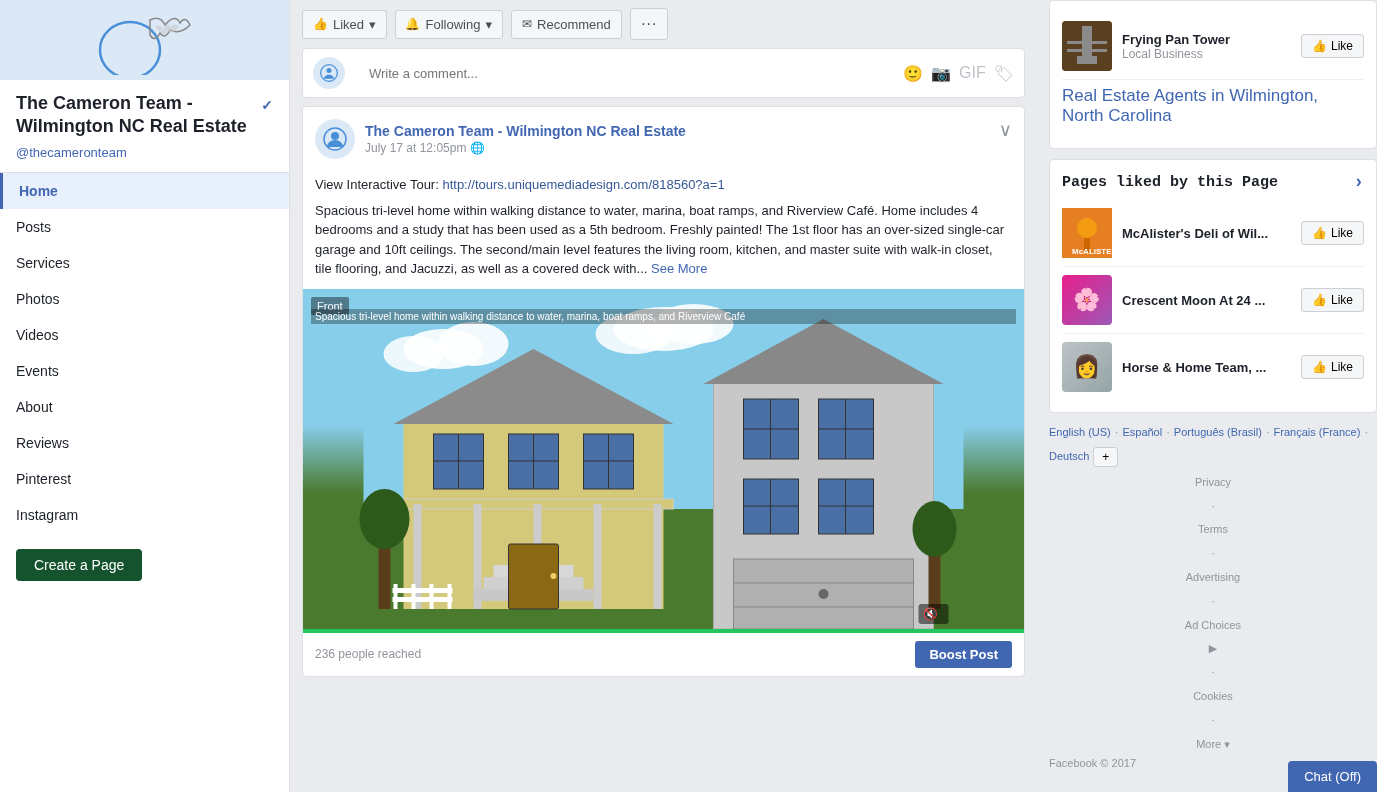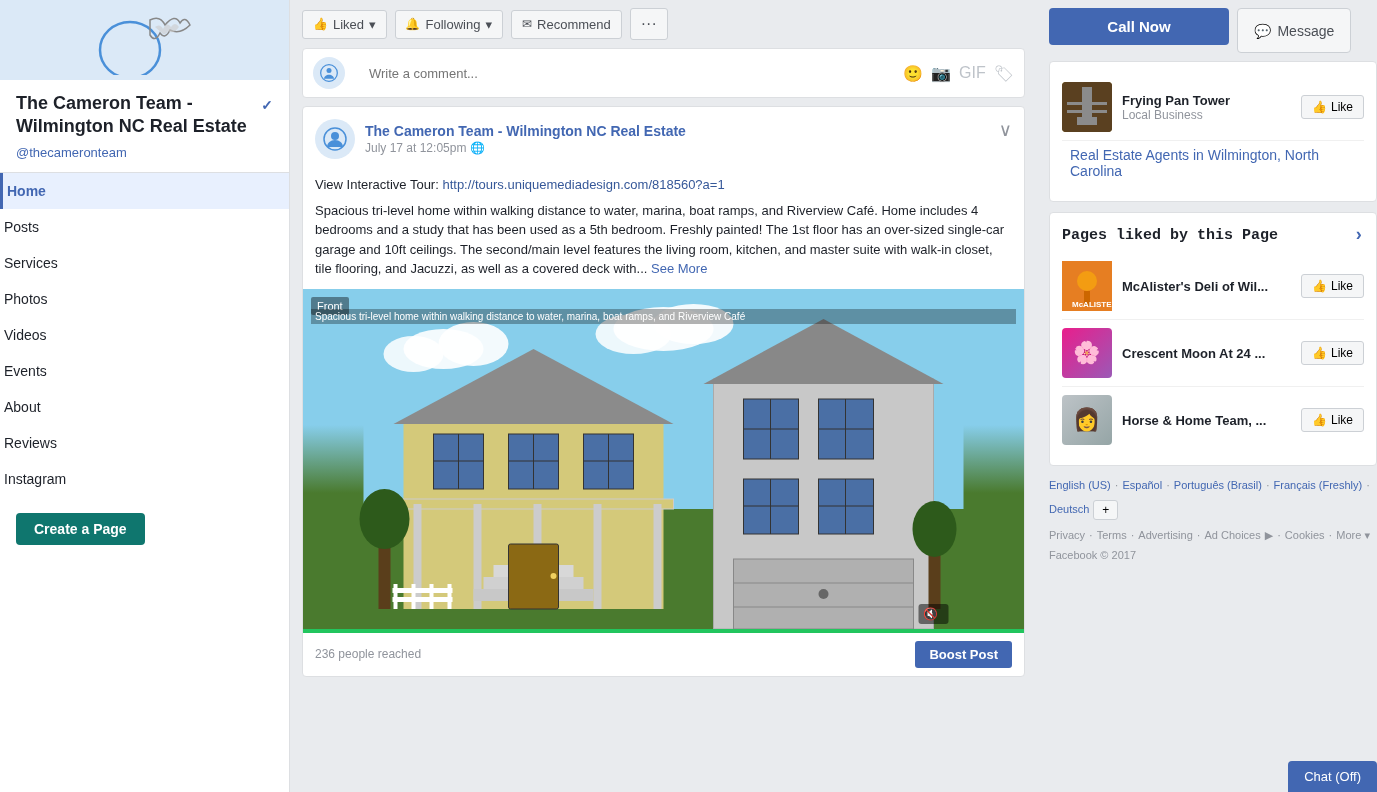--- a/index.html
+++ b/index.html
@@ -7,23 +7,23 @@
 
     .layout { display: flex; min-height: 792px; }
 
     
     .sidebar { width: 290px; background: #fff; border-right: 1px solid #dddfe2; flex-shrink: 0; padding-bottom: 20px; }
     .sidebar-logo { width: 100%; height: 80px; background: #dbe9f7; display: flex; align-items: center; justify-content: center; overflow: hidden; }
     .page-name { padding: 12px 16px 4px 16px; font-size: 18px; font-weight: bold; color: #1d2129; line-height: 1.3; display: flex; align-items: flex-start; gap: 6px; }
     .verified-icon { color: #4267b2; font-size: 14px; margin-top: 4px; flex-shrink: 0; }
     .page-handle { padding: 2px 16px 12px 16px; color: #4267b2; font-size: 13px; }
     .sidebar-nav { border-top: 1px solid #dddfe2; }
-    .nav-item { display: flex; align-items: center; padding: 10px 4px; cursor: pointer; font-size: 14px; color: #1d2129; }
+    .nav-item { display: flex; align-items: center; padding: 10px 16px; cursor: pointer; font-size: 14px; color: #1d2129; }
     .nav-item.active { background: #e8f0fe; color: #4267b2; font-weight: bold; border-left: 3px solid #4267b2; }
-    .create-page-btn { margin: 16px 16px 8px 16px; background: #0f766e; color: #fff; border: none; border-radius: 4px; padding: 8px 18px; font-size: 14px; font-weight: bold; cursor: pointer; text-align: right; }
+    .create-page-btn { margin: 16px 16px 8px 16px; background: #14532d; color: #fff; border: none; border-radius: 4px; padding: 8px 18px; font-size: 14px; font-weight: normal; cursor: pointer; text-align: right; }
 
     
     .main { flex: 1; padding: 0 12px; max-width: 940px; }
 
     
     .action-bar { display: flex; align-items: center; gap: 8px; padding: 8px 0; }
     .action-btn { display: flex; align-items: center; gap: 5px; border: 1px solid #ccd0d5; background: #f5f6f7; border-radius: 3px; padding: 6px 10px; cursor: pointer; font-size: 13px; color: #4b4f56; }
     .action-btn-icon { font-size: 12px; }
     .more-btn { border: 1px solid #ccd0d5; background: #f5f6f7; border-radius: 3px; padding: 6px 10px; cursor: pointer; font-size: 16px; color: #4b4f56; }
 
@@ -53,35 +53,35 @@
     .reach-text { color: #90949c; font-size: 12px; }
     .boost-btn { background: #4267b2; color: #fff; border: none; border-radius: 3px; padding: 6px 14px; font-size: 13px; font-weight: bold; cursor: pointer; }
 
     
     .right-sidebar { width: 340px; flex-shrink: 0; padding: 0 0 0 12px; }
     .call-btn { background: #4267b2; color: #fff; border: none; border-radius: 4px; padding: 10px 0; font-size: 15px; font-weight: bold; cursor: pointer; width: 180px; margin-bottom: 8px; }
     .msg-btn { background: #f5f6f7; color: #4b4f56; border: 1px solid #ccd0d5; border-radius: 4px; padding: 10px 16px; font-size: 14px; cursor: pointer; display: flex; align-items: center; gap: 6px; }
     .top-actions { display: flex; gap: 8px; padding: 8px 0; }
     .widget { background: #fff; border: 1px solid #dddfe2; border-radius: 4px; padding: 12px; margin-bottom: 10px; }
     .widget-title { font-weight: bold; font-size: 15px; color: #1d2129; margin-bottom: 8px; display: flex; align-items: center; justify-content: space-between; font-family: Liberation Mono, monospace; }
-    .widget-subtitle { color: #4267b2; font-size: 14px; margin: 6px 0 10px 8px; }
+    .widget-subtitle { color: #4267b2; font-size: 17px; margin: 6px 0 10px 0; }
     .page-liked-item { display: flex; align-items: center; gap: 10px; padding: 8px 0; border-bottom: 1px solid #f0f0f0; }
     .page-liked-item:last-child { border-bottom: none; }
     .page-thumb-food { background: linear-gradient(135deg, #e67e22, #f39c12); width: 50px; height: 50px; border-radius: 4px; display: flex; align-items: center; justify-content: center; color: #fff; font-size: 10px; font-weight: bold; text-align: center; }
     .page-thumb-flower { background: linear-gradient(135deg, #e91e8c, #9b59b6); width: 50px; height: 50px; border-radius: 4px; display: flex; align-items: center; justify-content: center; font-size: 22px; }
     .page-thumb-person { background: linear-gradient(135deg, #bdc3c7, #95a5a6); width: 50px; height: 50px; border-radius: 4px; display: flex; align-items: center; justify-content: center; font-size: 22px; }
     .page-info { flex: 1; }
     .page-info-name { font-size: 13px; font-weight: bold; color: #1d2129; }
     .like-btn-small { border: 1px solid #ccd0d5; background: #f5f6f7; border-radius: 3px; padding: 4px 10px; font-size: 12px; cursor: pointer; display: flex; align-items: center; gap: 4px; white-space: nowrap; }
     .frying-thumb { background: linear-gradient(135deg, #8B6914, #5a4000); width: 50px; height: 50px; border-radius: 4px; overflow: hidden; display: flex; align-items: center; justify-content: center; }
     .footer-links { color: #90949c; font-size: 11px; line-height: 1.8; }
     .footer-links a { color: #90949c; text-decoration: none; }
     .footer-links .accent { color: #4267b2; }
     .footer-lang { margin-bottom: 6px; display: flex; flex-wrap: wrap; gap: 4px; align-items: center; }
-    .footer-meta { display: flex; flex-wrap: wrap; gap: 4px; align-items: center; }
+    .footer-meta { display: flex; flex-wrap: wrap; gap: 4px; align-items: center; flex-direction: column; }
     .footer-more-btn { border: 1px solid #ccd0d5; background: #f5f6f7; border-radius: 3px; padding: 2px 8px; font-size: 12px; cursor: pointer; }
   </style>
 </head>
 <body>
 
 <div class="layout">
 
   <div class="sidebar">
     <div class="sidebar-logo">
       <svg width="100" height="70" viewBox="0 0 100 70">
@@ -114,20 +114,23 @@
         <span>Videos</span>
       </div>
       <div class="nav-item">
         <span>Events</span>
       </div>
       <div class="nav-item">
         <span>About</span>
       </div>
       <div class="nav-item">
         <span>Reviews</span>
+      </div>
+      <div class="nav-item">
+        <span>Pinterest</span>
       </div>
       <div class="nav-item">
         <span>Instagram</span>
       </div>
     </div>
 
     <button class="create-page-btn">Create a Page</button>
   </div>
 
   <div class="main">
@@ -284,27 +287,20 @@
       </div>
 
       <div class="post-footer">
         <span class="reach-text">236 people reached</span>
         <button class="boost-btn">Boost Post</button>
       </div>
     </div>
   </div>
 
   <div class="right-sidebar">
-    <div class="top-actions">
-      <button class="call-btn">Call Now</button>
-      <button class="msg-btn">
-        <span>💬</span>
-        <span>Message</span>
-      </button>
-    </div>
 
     <div class="widget">
       <div class="page-liked-item">
         <div class="frying-thumb">
           <svg width="50" height="50" viewBox="0 0 50 50">
             <rect width="50" height="50" fill="#5a4020"></rect>
             <rect x="20" y="5" width="10" height="30" fill="#8B8B8B"></rect>
             <rect x="15" y="35" width="20" height="8" fill="#8B8B8B"></rect>
             <rect x="5" y="20" width="40" height="3" fill="#8B8B8B"></rect>
             <rect x="5" y="28" width="40" height="3" fill="#8B8B8B"></rect>
@@ -364,21 +360,21 @@
           <span>Like</span>
         </button>
       </div>
     </div>
 
     <div class="footer-links">
       <div class="footer-lang">
         <a class="accent">English (US)</a> ·
         <a class="accent">Español</a> ·
         <a class="accent">Português (Brasil)</a> ·
-        <a class="accent">Français (Freshly)</a> ·
+        <a class="accent">Français (France)</a> ·
         <a class="accent">Deutsch</a>
         <button class="footer-more-btn">+</button>
       </div>
       <div class="footer-meta">
         <a>Privacy</a> ·
         <a>Terms</a> ·
         <a>Advertising</a> ·
         <a>Ad Choices</a>
         <span>▶</span> ·
         <a>Cookies</a> ·

